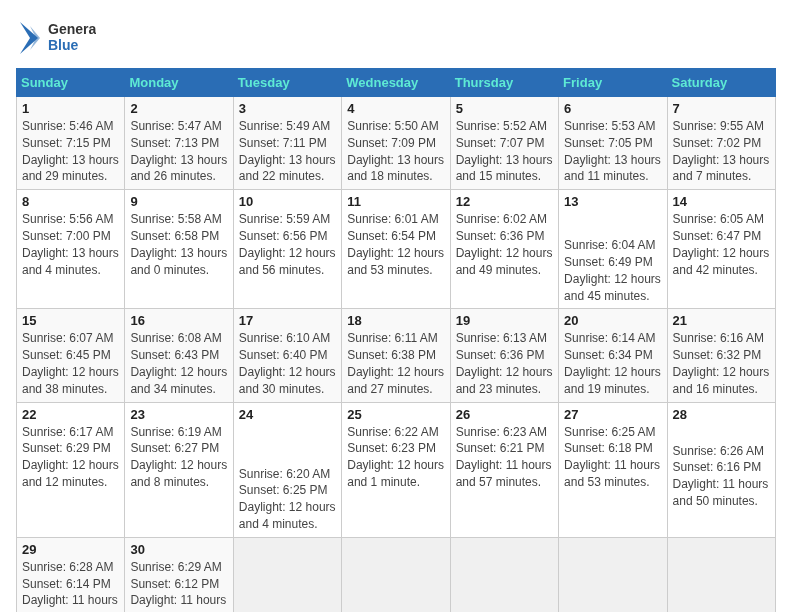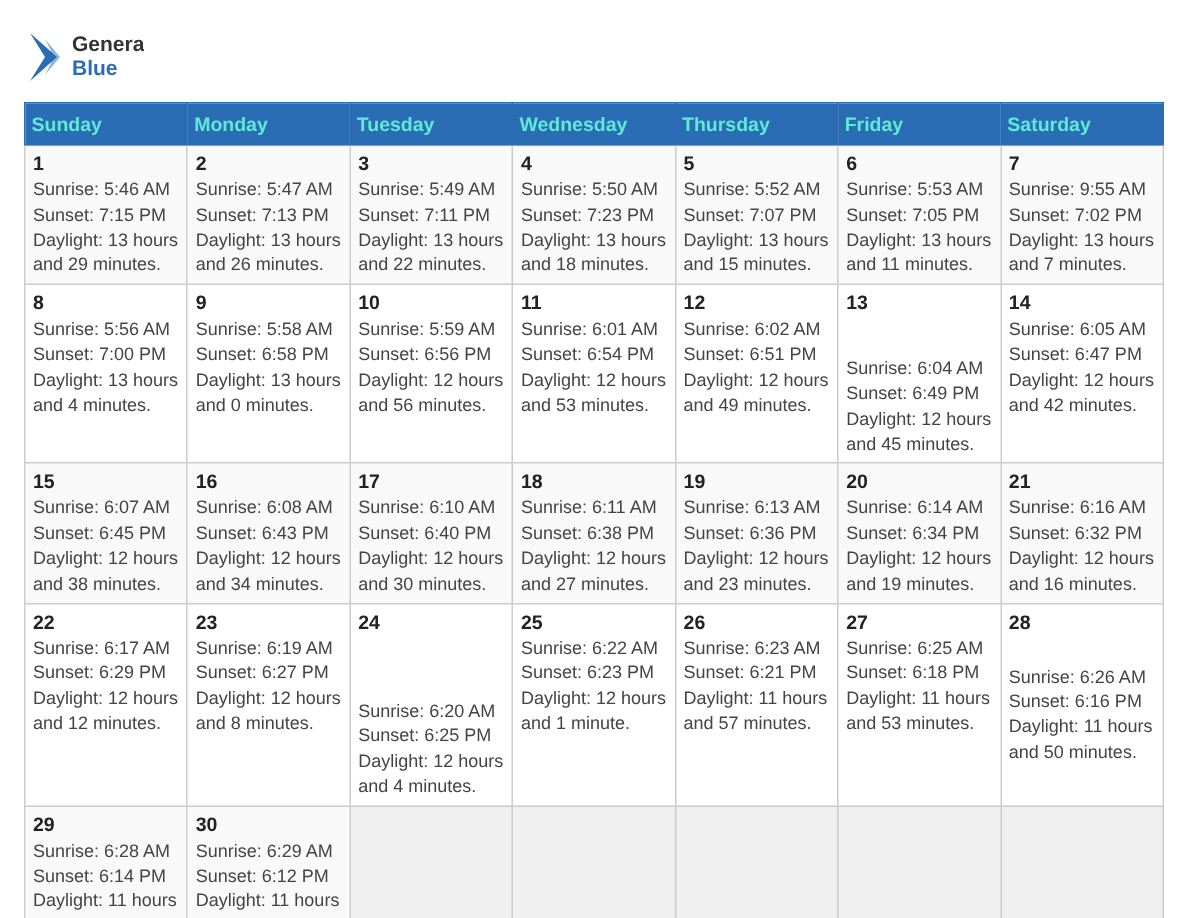--- a/index.html
+++ b/index.html
@@ -123,21 +123,21 @@
         <td>
           <span class="day-num">3</span>
           <div class="day-info" style="white-space: pre-line;">Sunrise: 5:49 AM
 Sunset: 7:11 PM
 Daylight: 13 hours
 and 22 minutes.</div>
         </td>
         <td>
           <span class="day-num">4</span>
           <div class="day-info" style="white-space: pre-line;">Sunrise: 5:50 AM
-Sunset: 7:23 PM
+Sunset: 7:09 PM
 Daylight: 13 hours
 and 18 minutes.</div>
         </td>
         <td>
           <span class="day-num">5</span>
           <div class="day-info" style="white-space: pre-line;">Sunrise: 5:52 AM
 Sunset: 7:07 PM
 Daylight: 13 hours
 and 15 minutes.</div>
         </td>
@@ -181,21 +181,21 @@
         <td>
           <span class="day-num">11</span>
           <div class="day-info" style="white-space: pre-line;">Sunrise: 6:01 AM
 Sunset: 6:54 PM
 Daylight: 12 hours
 and 53 minutes.</div>
         </td>
         <td>
           <span class="day-num">12</span>
           <div class="day-info" style="white-space: pre-line;">Sunrise: 6:02 AM
-Sunset: 6:51 PM
+Sunset: 6:36 PM
 Daylight: 12 hours
 and 49 minutes.</div>
         </td>
         <td>
           <span class="day-num">13</span>
           <div class="day-info" style="white-space: pre-line; margin-top: 28px;">Sunrise: 6:04 AM
 Sunset: 6:49 PM
 Daylight: 12 hours
 and 45 minutes.</div>
         </td>

